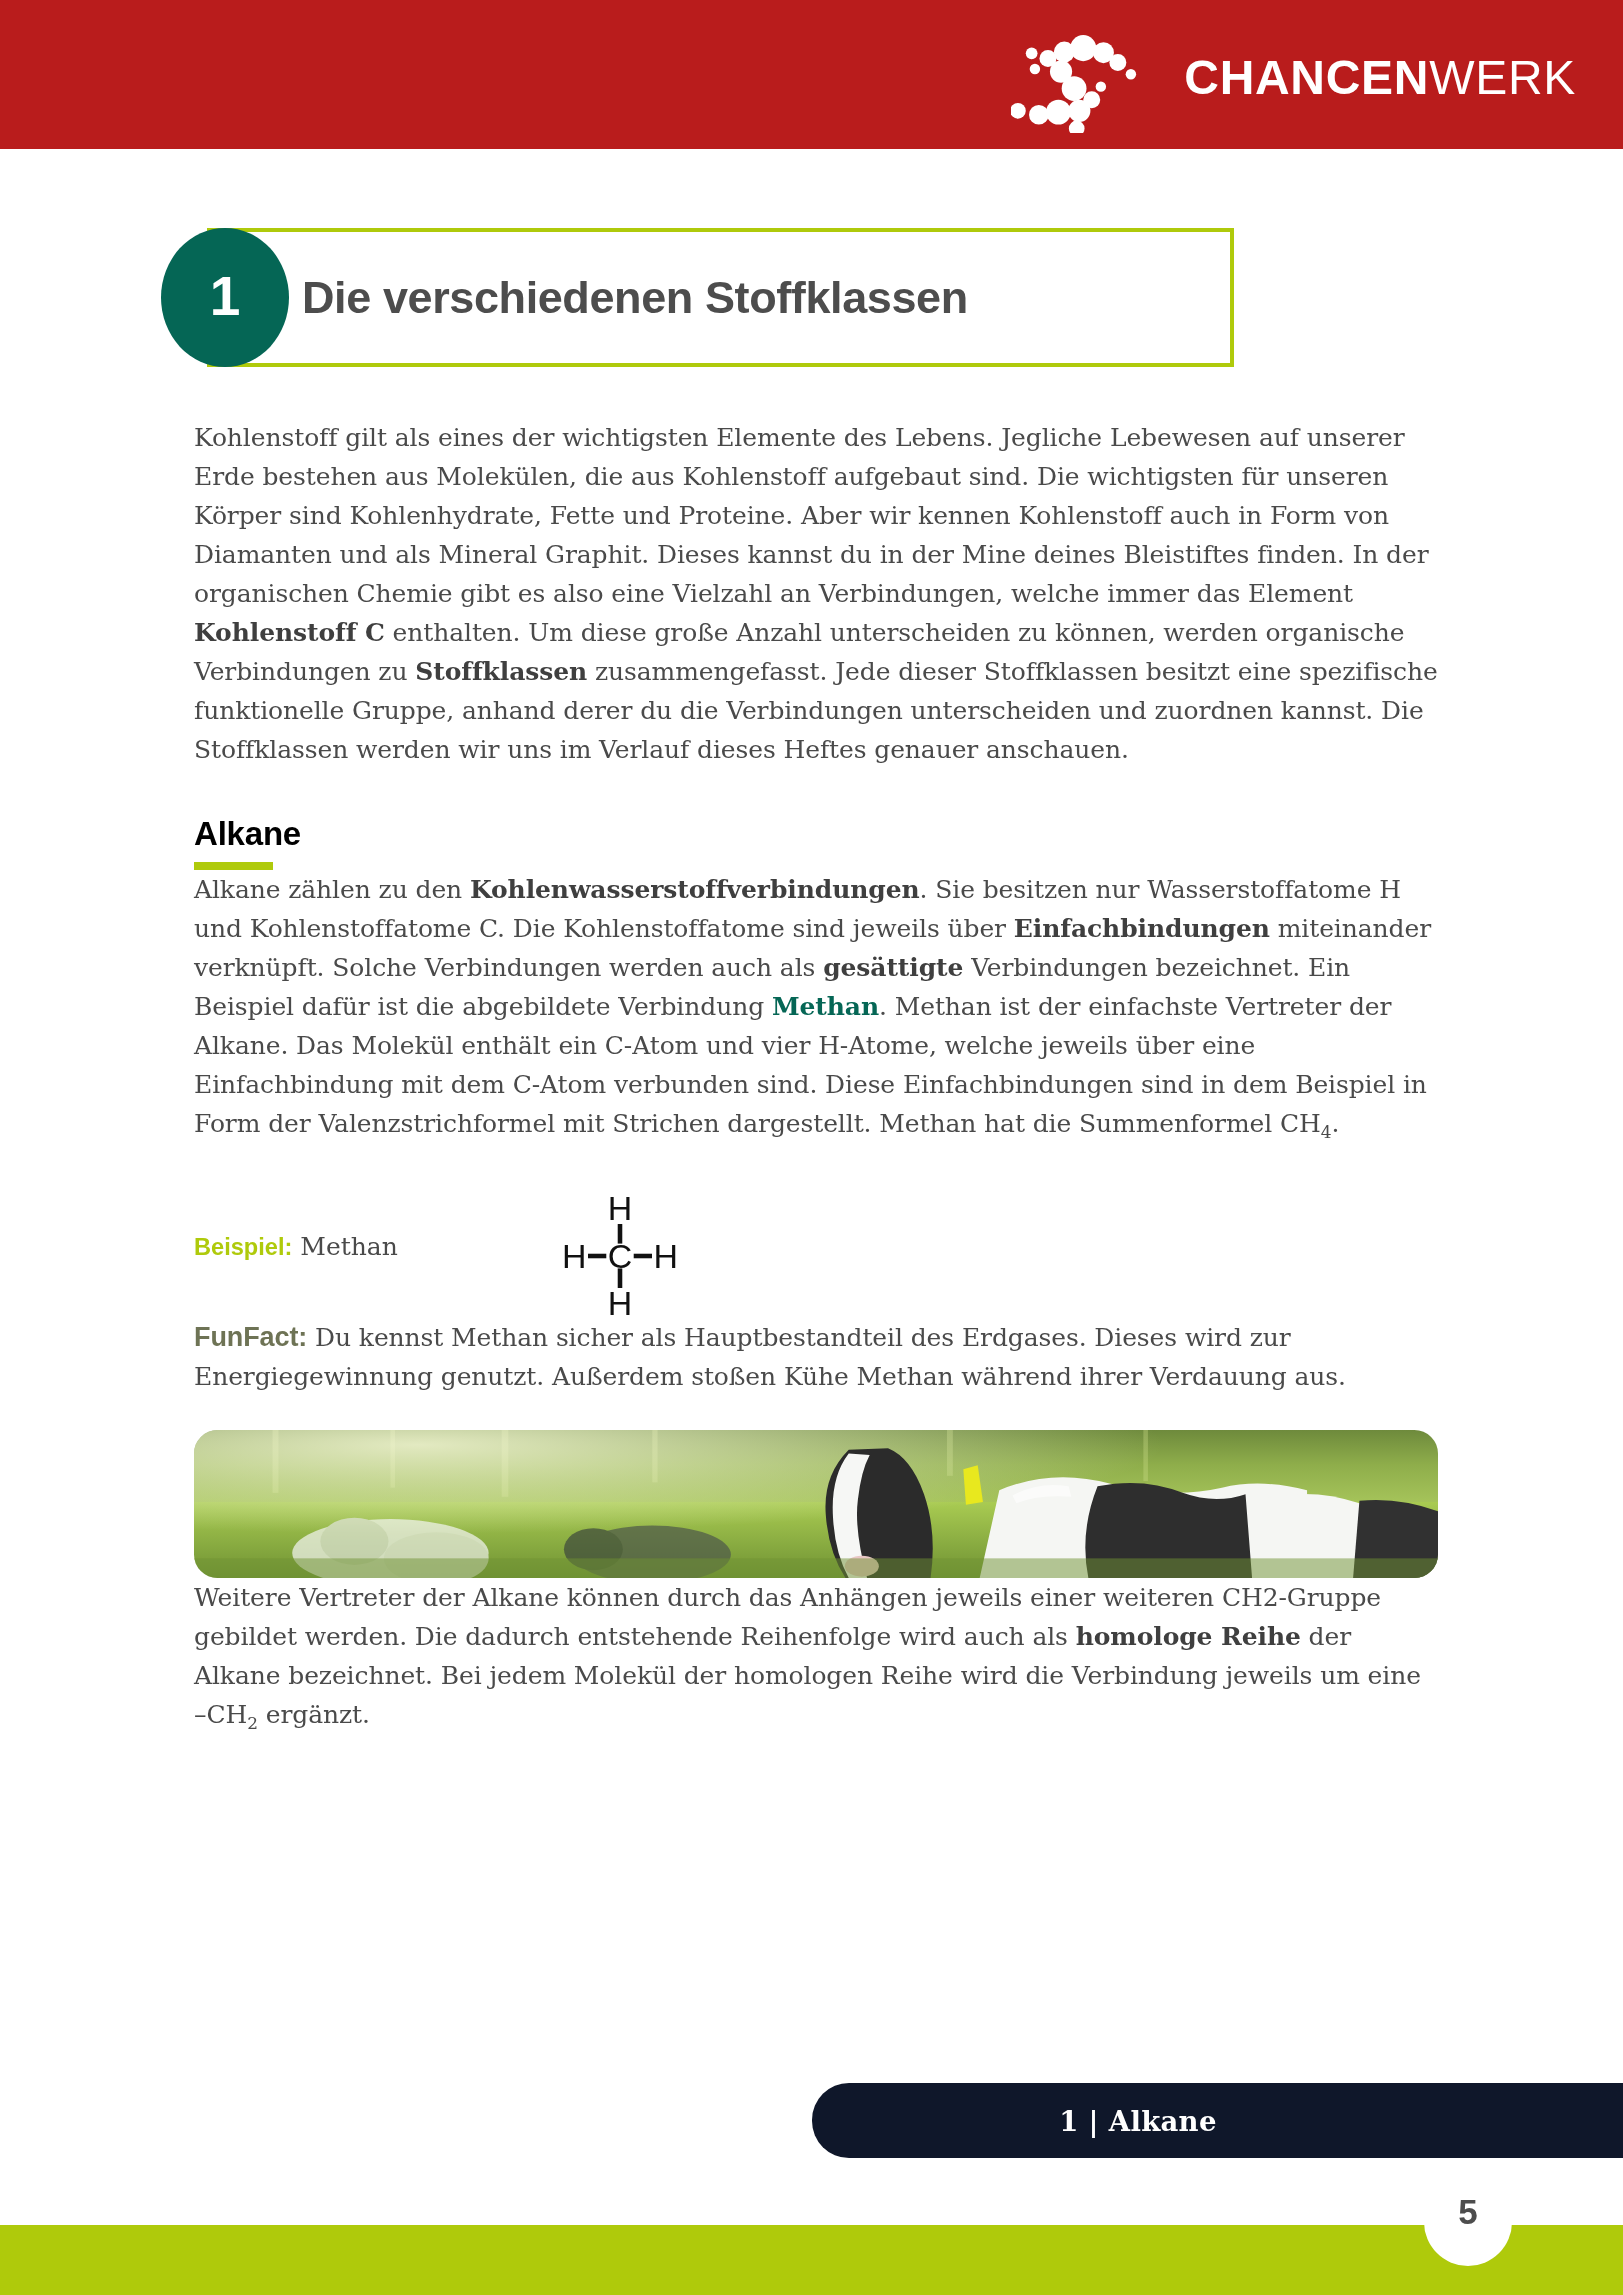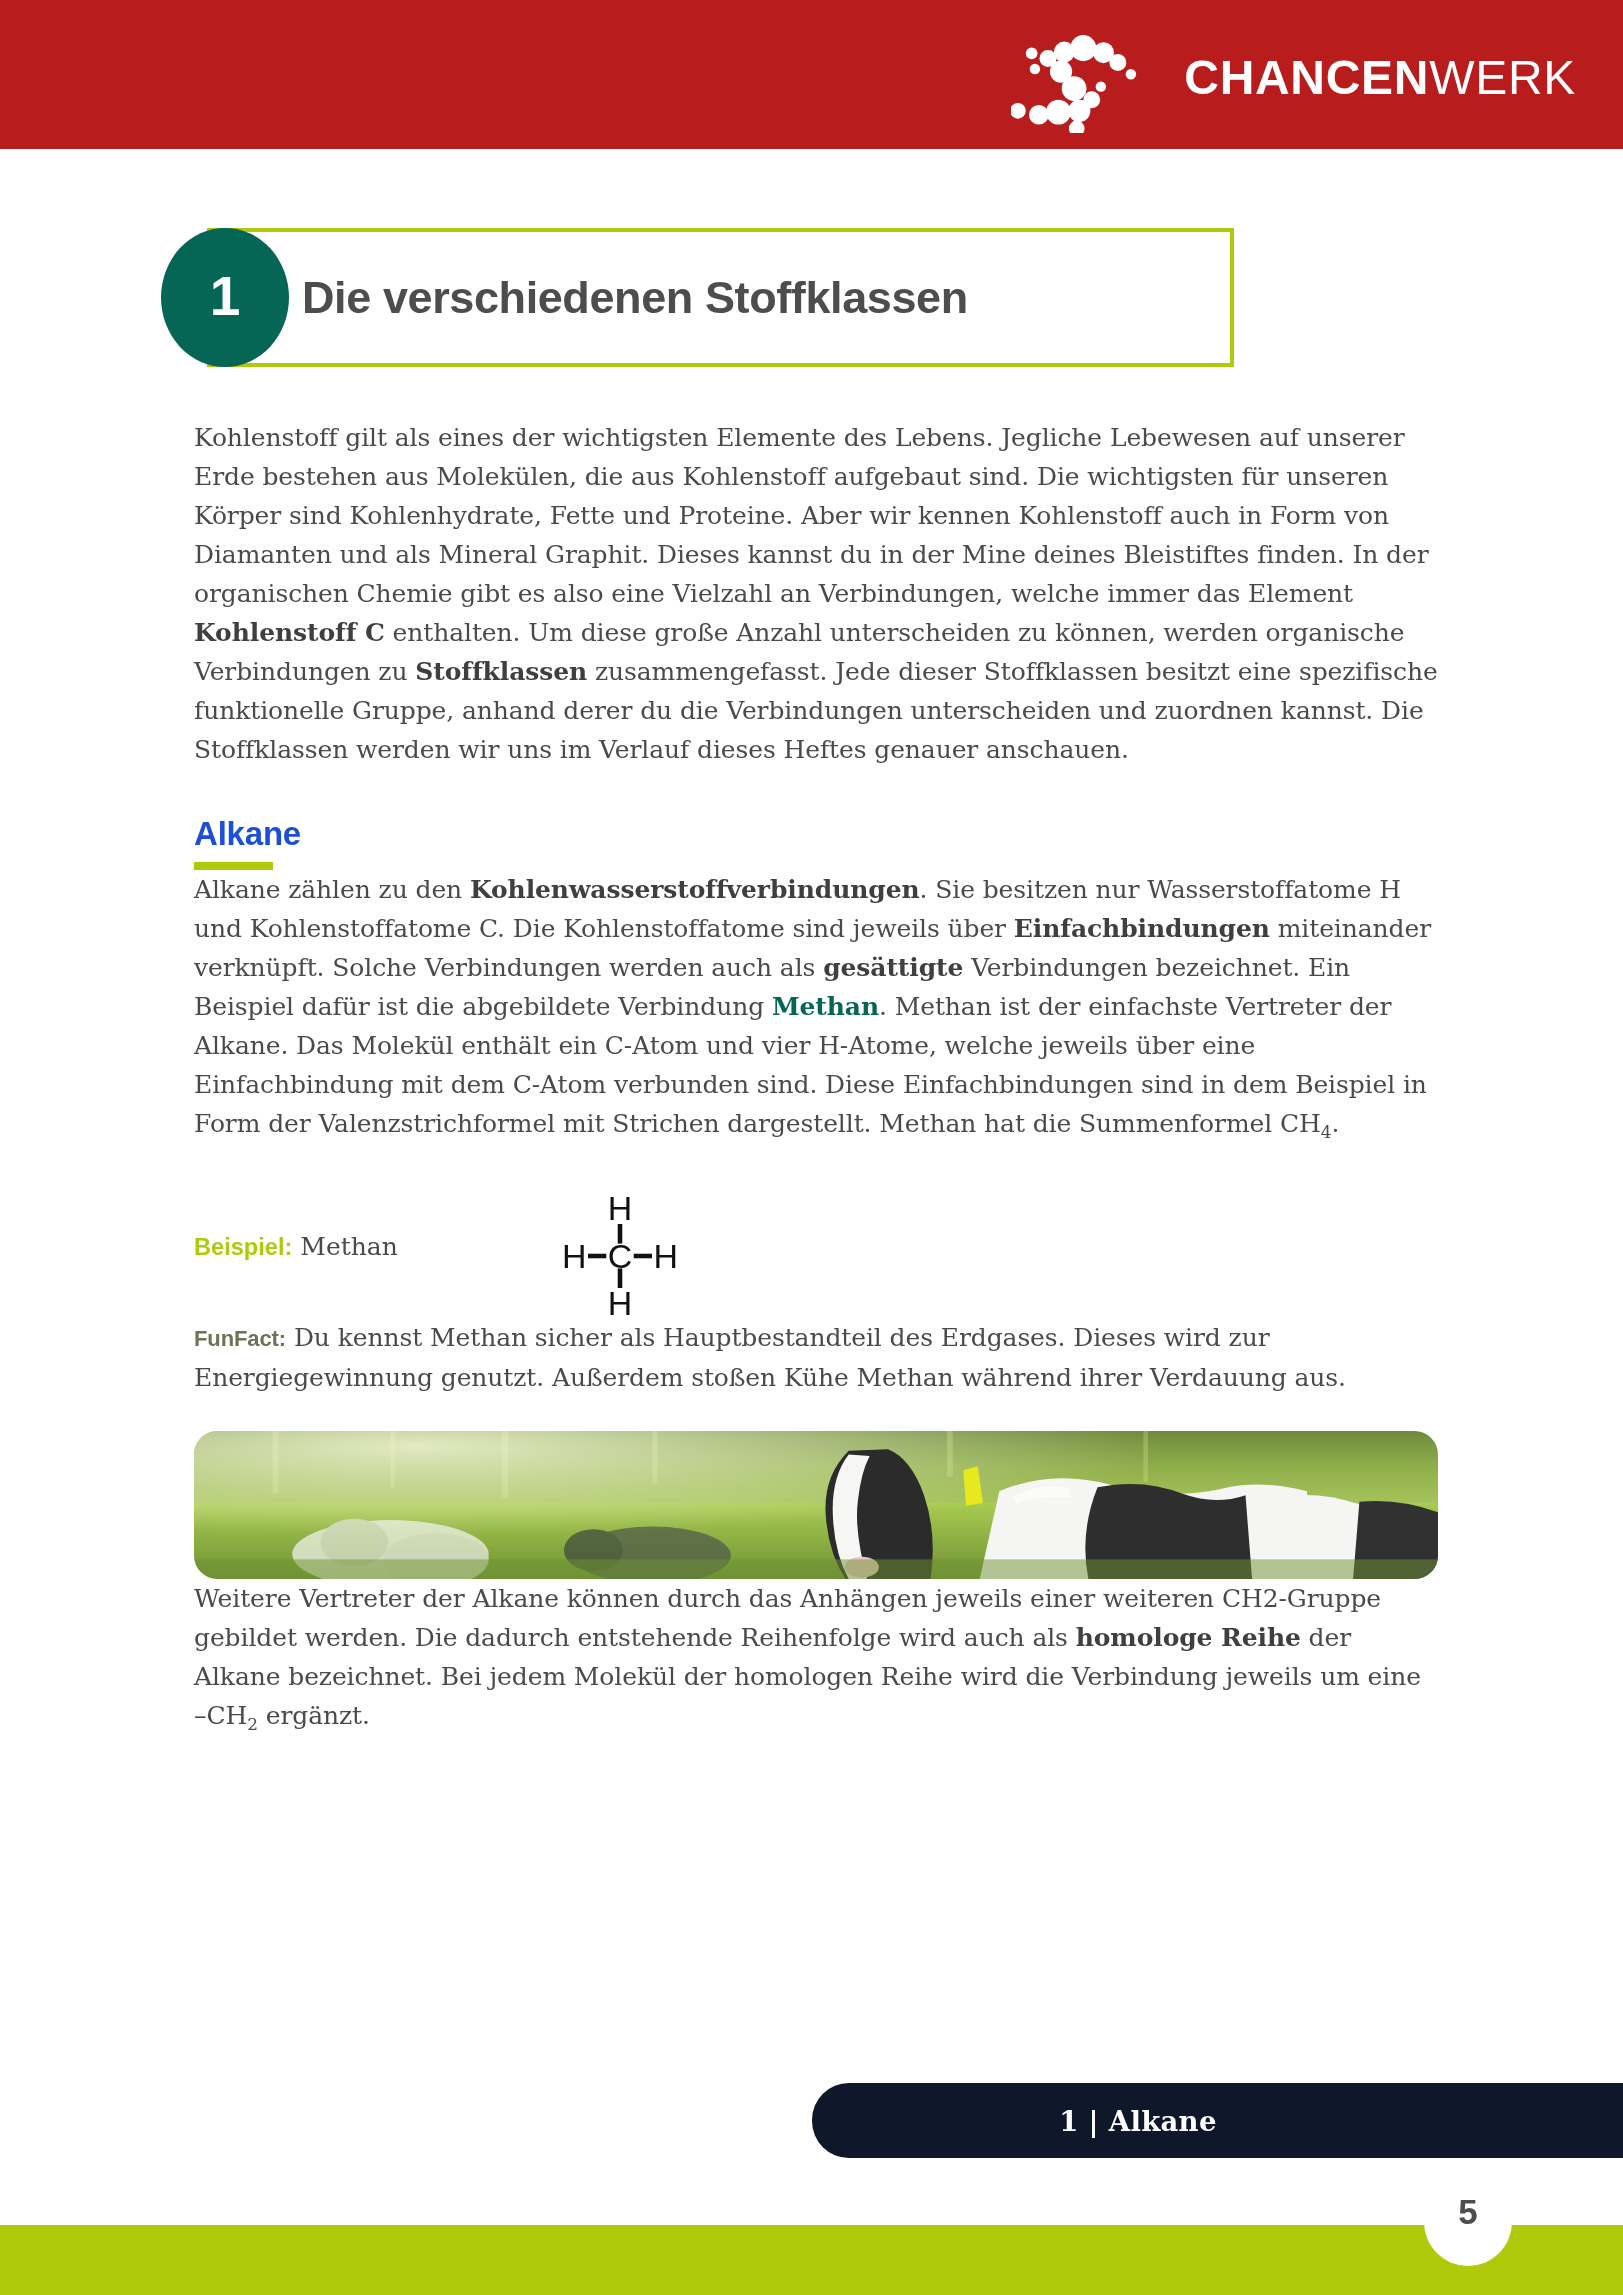--- a/index.html
+++ b/index.html
@@ -121,21 +121,21 @@
   .teal-word { color: #056655; font-weight: 700; }
 
   .para-intro { margin-bottom: 0; }
 
   
   .subhead-wrap { margin-top: 48px; }
   .subhead {
     font-family: "Liberation Sans", sans-serif;
     font-size: 33px;
     font-weight: 700;
-    color: #1d4ed8;
+    color: #000000;
     letter-spacing: -0.2px;
     line-height: 1;
   }
   .subhead-rule {
     width: 79px;
     height: 7.2px;
     background: #AFCA0B;
     margin-top: 12.4px;
   }
   .para-alkane { margin-top: 29px; }
@@ -168,21 +168,21 @@
     width: 124px;
     height: 124px;
   }
   .methane svg { display: block; }
 
   
   .para-funfact { margin-top: 37px; }
   .funfact-kw {
     font-family: "Liberation Sans", sans-serif;
     font-weight: 700;
-    font-size: 22px;
+    font-size: 27px;
     color: #6e7355;
   }
 
   
   .photo {
     margin-top: 34px;
     width: 1244px;
     height: 148px;
     border-radius: 23.6px;
     overflow: hidden;

